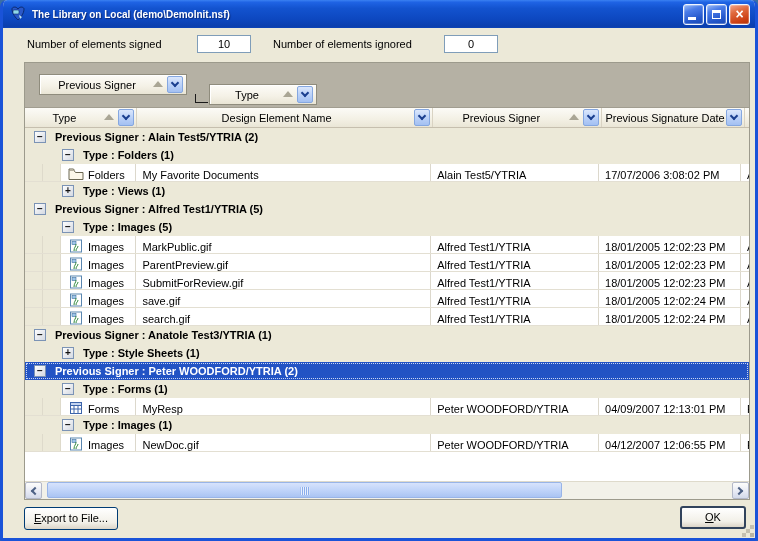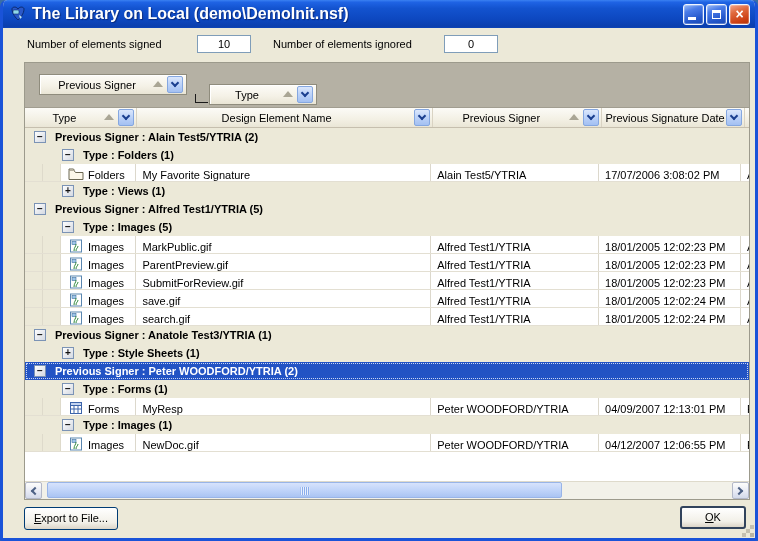--- a/index.html
+++ b/index.html
@@ -7,21 +7,21 @@
   *{box-sizing:border-box;}
 
   .window{position:relative;width:758px;height:541px;background:#ece9d8;
     border:3px solid #1a53d8;border-top:none;border-radius:7px 7px 2px 2px;overflow:hidden;}
 
   
   .titlebar{position:absolute;left:-3px;right:-3px;top:0;height:28px;
     background:linear-gradient(180deg,#3b81f2 0%,#1f63e4 8%,#1353cf 30%,#0d47bf 70%,#0b3fae 94%,#0d45b8 100%);
     border-radius:7px 7px 0 0;display:flex;align-items:center;padding:0 6px;}
   .title-icon{width:17px;height:16px;margin:0 5px 0 4px;flex:0 0 auto;}
-  .title-text{color:#fff;font-weight:bold;font-size:16px;text-shadow:1px 1px 1px #0a2a7a;flex:1;
+  .title-text{color:#fff;font-weight:bold;font-size:10px;text-shadow:1px 1px 1px #0a2a7a;flex:1;
     white-space:nowrap;overflow:hidden;}
   .win-controls{display:flex;gap:2px;margin-right:2px;}
   .winbtn{width:21px;height:21px;border-radius:3px;border:1px solid #f1f6ff;display:flex;align-items:center;justify-content:center;
     box-shadow:inset 0 0 0 1px rgba(255,255,255,.25);cursor:default;}
   .winbtn.blue{background:linear-gradient(160deg,#9dbdf6 0%,#4a7ce8 30%,#2558cc 70%,#1a49b4 100%);}
   .winbtn.red{background:linear-gradient(160deg,#f4a68c 0%,#e06a3e 35%,#cc4014 75%,#b23208 100%);}
   .glyph-min{width:8px;height:3px;background:#fff;align-self:flex-end;margin:0 0 4px -4px;}
   .glyph-max{width:9px;height:9px;border:1px solid #fff;border-top:3px solid #fff;}
   .glyph-close{color:#fff;font-weight:bold;font-size:14px;line-height:14px;}
 
@@ -213,21 +213,21 @@
             <span class="ind"></span>
             <span class="cell c-type">
               <span class="type-icon">
                 <svg width="16" height="14" viewBox="0 0 16 14">
                   <path d="M1 3.5 h5 l1.5 2 H15 v7 H1 Z" fill="#fdf8ea" stroke="#6b6752"></path>
                   <path d="M1 3.5 V2 h4.5 l1 1.5" fill="#fdf8ea" stroke="#6b6752"></path>
                 </svg>
               </span>
               <span>Folders</span>
             </span>
-            <span class="cell c-name">My Favorite Signature</span>
+            <span class="cell c-name">My Favorite Documents</span>
             <span class="cell c-signer">Alain Test5/YTRIA</span>
             <span class="cell c-date">17/07/2006 3:08:02 PM</span>
             <span class="cell c-extra">Ala</span>
           </div>
           <div class="row g2">
             <span class="expbox">+</span>
             <span class="glabel">Type : Views (1)</span>
           </div>
           <div class="row g1">
             <span class="expbox">−</span>

